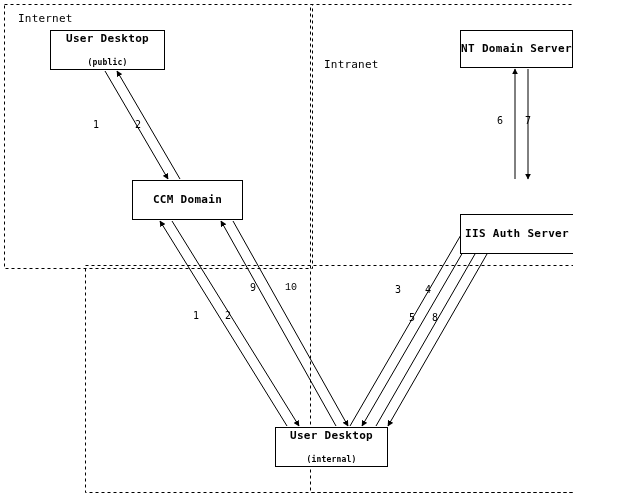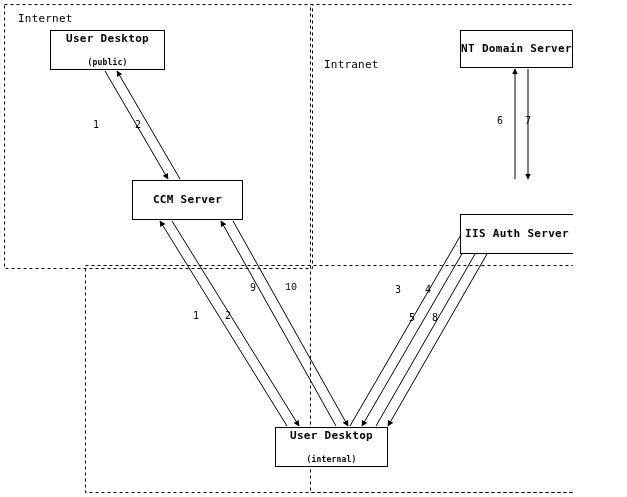--- a/index.html
+++ b/index.html
@@ -102,21 +102,21 @@
   <div id="zone-labels-layer">
       <div class="zone-label" style="left: 18px; top: 12px;">Internet</div>
       <div class="zone-label" style="left: 324px; top: 12px; margin-top: 46px;">Intranet</div>
     </div>
   <div id="nodes-layer">
       <div class="node-box" style="left: 50px; top: 30px; width: 115px; height: 40px;">
         <div class="node-title">User Desktop</div>
         <div class="node-sub">(public)</div>
       </div>
       <div class="node-box" style="left: 132px; top: 180px; width: 111px; height: 40px;">
-        <div class="node-title">CCM Server</div>
+        <div class="node-title">CCM Domain</div>
       </div>
       <div class="node-box" style="left: 460px; top: 30px; width: 113px; height: 38px;">
         <div class="node-title">NT Domain Server</div>
       </div>
       <div class="node-box" style="left: 460px; top: 180px; width: 114px; height: 40px; margin-top: 34px;">
         <div class="node-title">IIS Auth Server</div>
       </div>
       <div class="node-box" style="left: 275px; top: 427px; width: 113px; height: 40px;">
         <div class="node-title">User Desktop</div>
         <div class="node-sub">(internal)</div>

